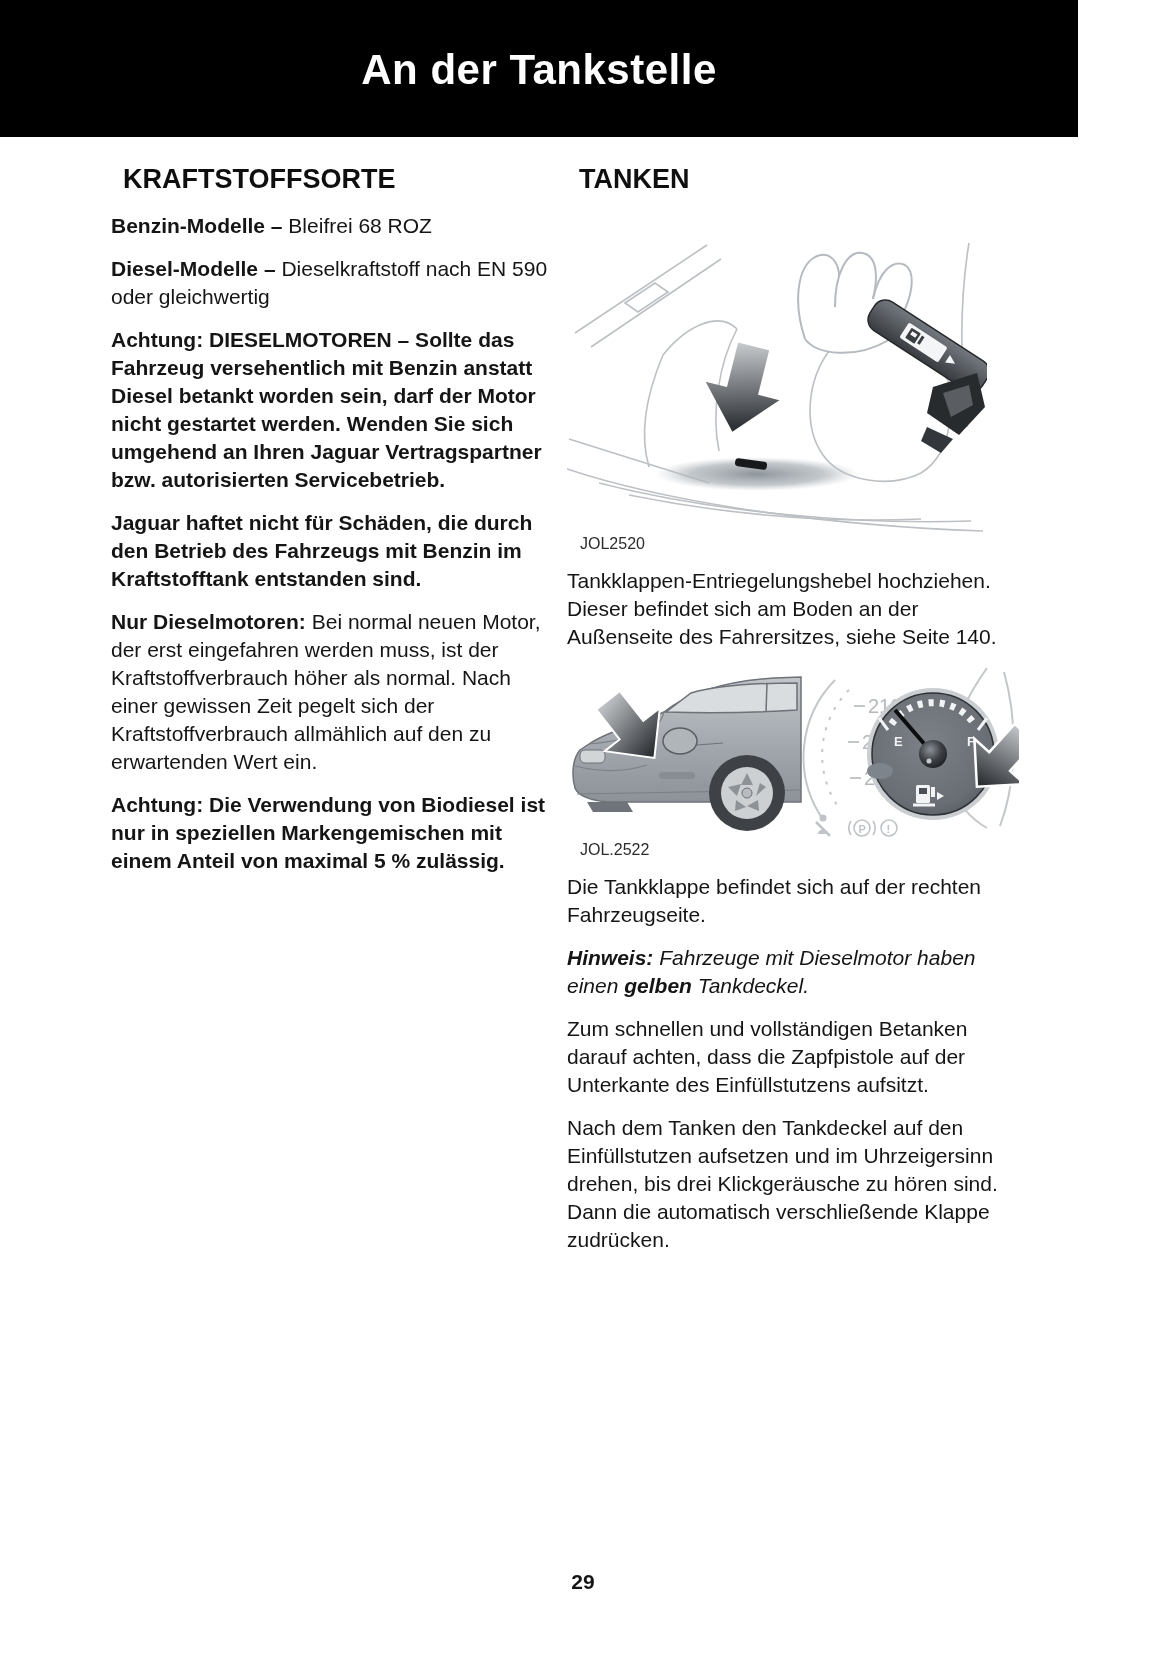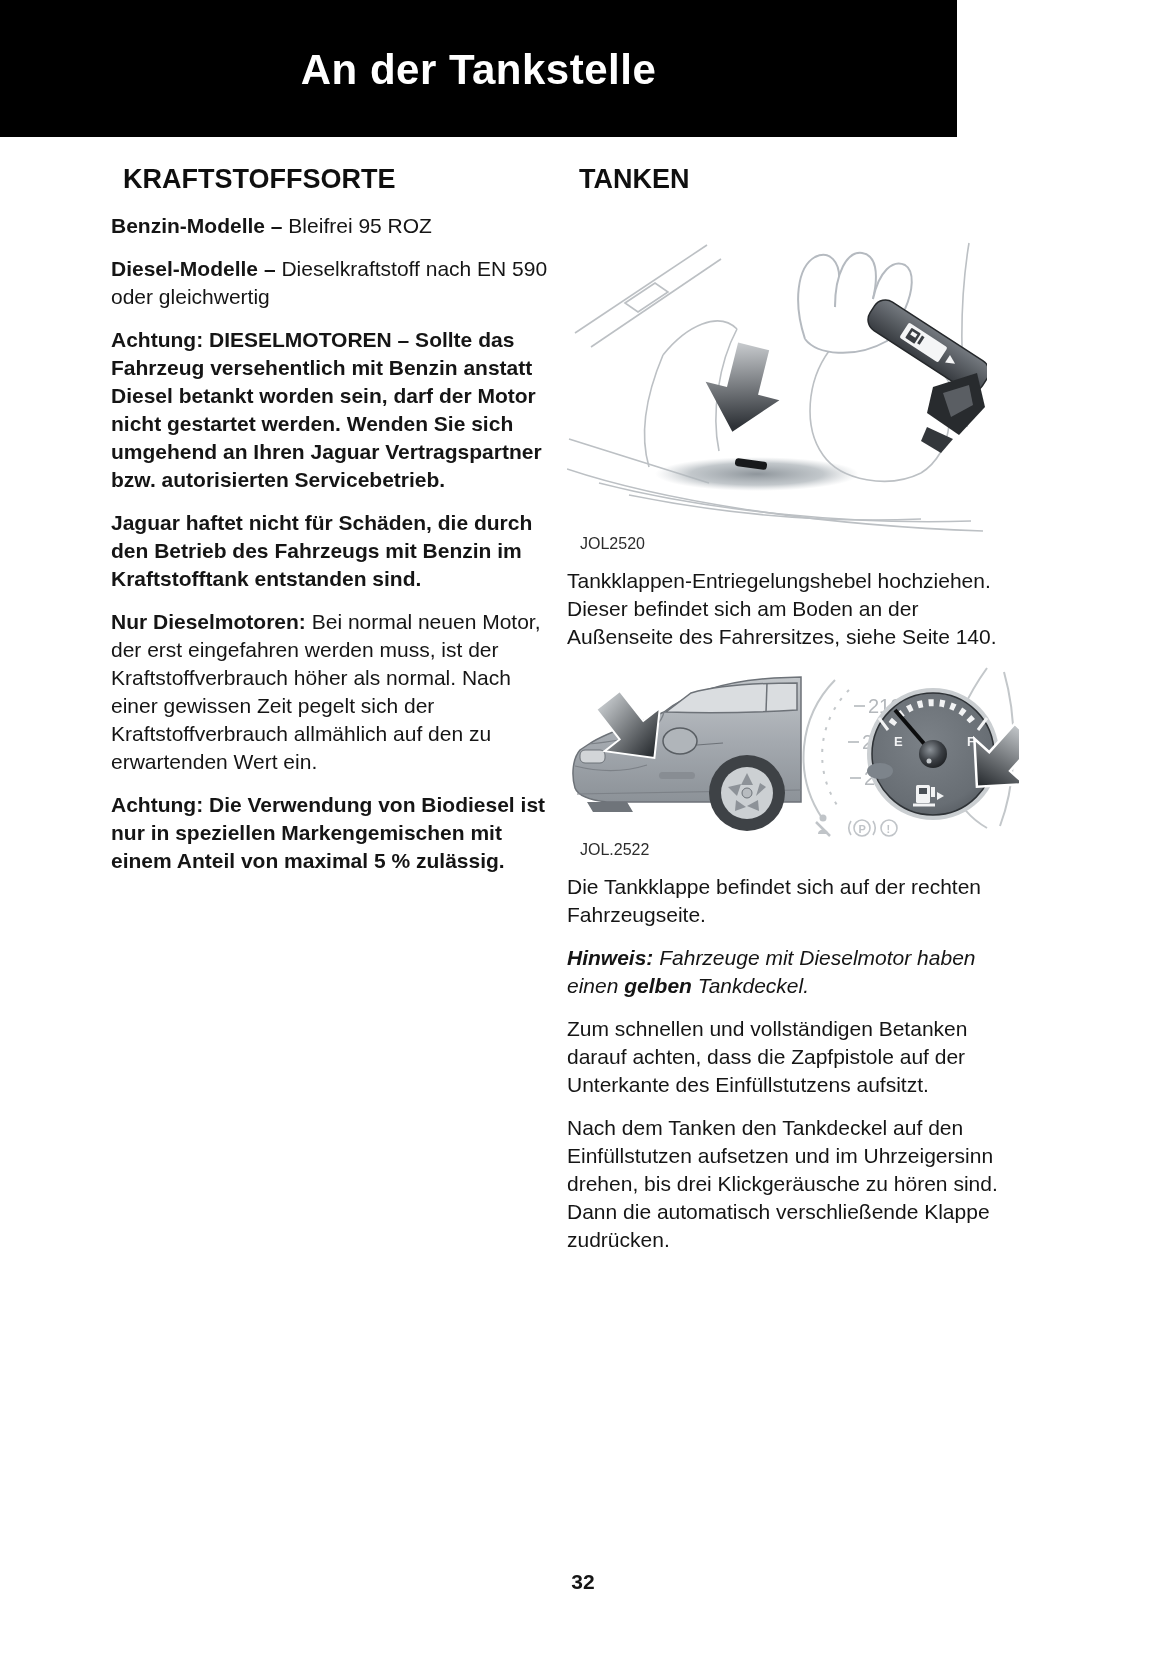--- a/index.html
+++ b/index.html
@@ -3,21 +3,21 @@
 <meta charset="utf-8">
 <style>
   * { box-sizing: border-box; }
   html,body { margin:0; padding:0; background:#e8e8e8; }
   .page {
     position:relative; width:1166px; height:1654px; margin:0 auto;
     background:#ffffff; overflow:hidden;
     font-family:"Liberation Sans", sans-serif; color:#151515;
   }
   .header-bar {
-    position:absolute; top:0; left:0; width:957px; height:137px;
+    position:absolute; top:0; left:0; width:1078px; height:137px;
     background:#000000;
   }
   .header-bar h1 {
     margin:0; position:absolute; left:0; right:0; top:70px;
     transform:translateY(-50%);
     text-align:center; color:#ffffff; font-size:42px; font-weight:700;
     letter-spacing:.5px;
   }
   .col { position:absolute; top:164px; }
   .col-left  { left:111px; width:450px; }
@@ -43,21 +43,21 @@
 
 <div class="page">
 
   <div class="header-bar">
     <h1>An der Tankstelle</h1>
   </div>
 
   <section class="col col-left">
     <h2>KRAFTSTOFFSORTE</h2>
 
-    <p><span class="b">Benzin-Modelle –</span><span> Bleifrei 95 ROZ</span></p>
+    <p><span class="b">Benzin-Modelle –</span><span> Bleifrei 68 ROZ</span></p>
 
     <p><span class="b">Diesel-Modelle –</span><span> Dieselkraftstoff nach EN 590 oder gleichwertig</span></p>
 
     <p class="allbold"><span>Achtung: DIESELMOTOREN – Sollte das Fahrzeug versehentlich mit Benzin anstatt Diesel betankt worden sein, darf der Motor nicht gestartet werden. Wenden Sie sich umgehend an Ihren Jaguar Vertragspartner bzw. autorisierten Servicebetrieb.</span></p>
 
 
     <p class="allbold"><span>Jaguar haftet nicht für Schäden, die durch den Betrieb des Fahrzeugs mit Benzin im Kraftstofftank entstanden sind.</span></p>
 
     <p><span class="b">Nur Dieselmotoren:</span><span> Bei normal neuen Motor, der erst eingefahren werden muss, ist der Kraftstoffverbrauch höher als normal. Nach einer gewissen Zeit pegelt sich der Kraftstoffverbrauch allmählich auf den zu erwartenden Wert ein.</span></p>
 
@@ -256,16 +256,16 @@
     <p>Die Tankklappe befindet sich auf der rechten Fahrzeugseite.</p>
 
     <p class="note"><span class="b">Hinweis:</span><span> Fahrzeuge mit Dieselmotor haben einen </span><span class="b">gelben</span><span> Tankdeckel.</span></p>
 
     <p>Zum schnellen und vollständigen Betanken darauf achten, dass die Zapfpistole auf der Unterkante des Einfüllstutzens aufsitzt.</p>
 
     <p>Nach dem Tanken den Tankdeckel auf den Einfüllstutzen aufsetzen und im Uhrzeigersinn drehen, bis drei Klickgeräusche zu hören sind. Dann die automatisch verschließende Klappe zudrücken.</p>
   </section>
 
   <footer>
-    <span>32</span>
+    <span>29</span>
   </footer>
 
 </div>
 
 </body></html>

